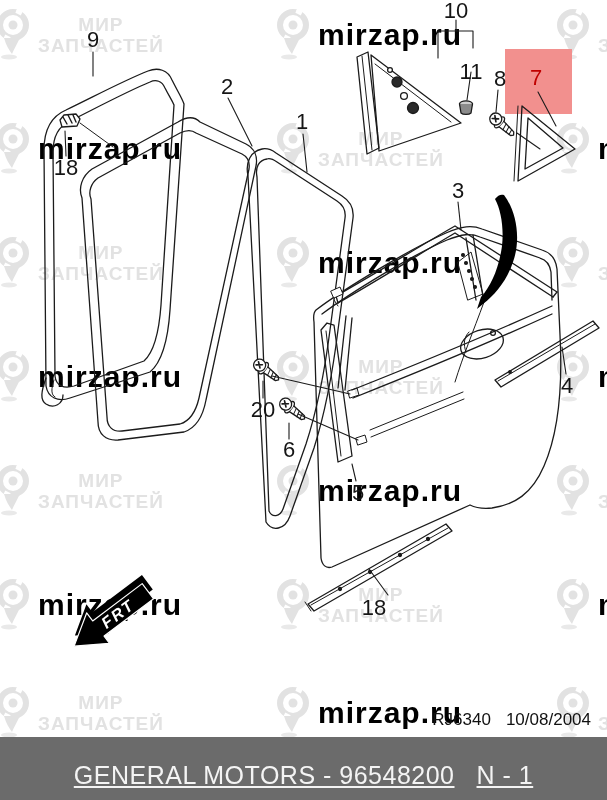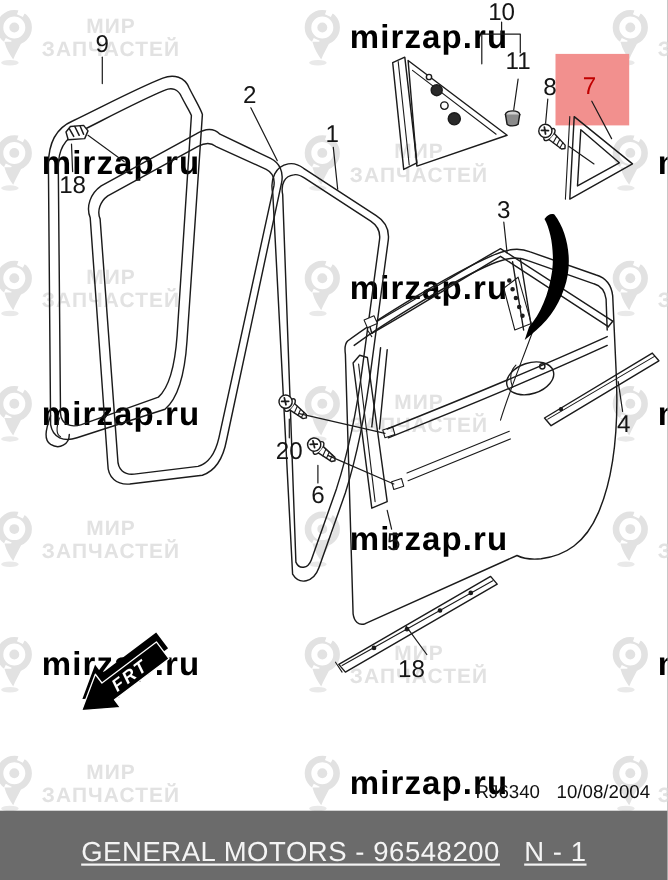--- a/index.html
+++ b/index.html
@@ -525,21 +525,21 @@
       <polygon points="-83,-8 -55,-26 -55,-16 7,-16 7,2 -55,2 -55,11" fill="#000" stroke="none"></polygon>
       <polygon points="-90,0 -60,-19 -60,-9 2,-9 2,10 -60,10 -60,19" fill="#000" stroke="#fff" stroke-width="1.2"></polygon>
       <text x="-54" y="6" fill="#fff" stroke="none" style="font:italic bold 16px 'Liberation Sans',sans-serif;letter-spacing:2px;">FRT</text>
     </g>
   </svg>
 
   <div class="part-label" style="left:93px;top:40px">9</div>
   <div class="part-label" style="left:227px;top:87px">2</div>
   <div class="part-label" style="left:302px;top:122px">1</div>
   <div class="part-label" style="left:456px;top:11px">10</div>
-  <div class="part-label" style="left:471px;top:56px">11</div>
+  <div class="part-label" style="left:471px;top:72px">11</div>
   <div class="part-label" style="left:500px;top:79px">8</div>
   <div class="part-label red" style="left:536px;top:78px">7</div>
   <div class="part-label" style="left:458px;top:191px">3</div>
   <div class="part-label" style="left:567px;top:386px">4</div>
   <div class="part-label" style="left:358px;top:493px">5</div>
   <div class="part-label" style="left:263px;top:410px">20</div>
   <div class="part-label" style="left:289px;top:450px">6</div>
   <div class="part-label" style="left:374px;top:608px">18</div>
   <div class="part-label" style="left:66px;top:168px">18</div>
 

